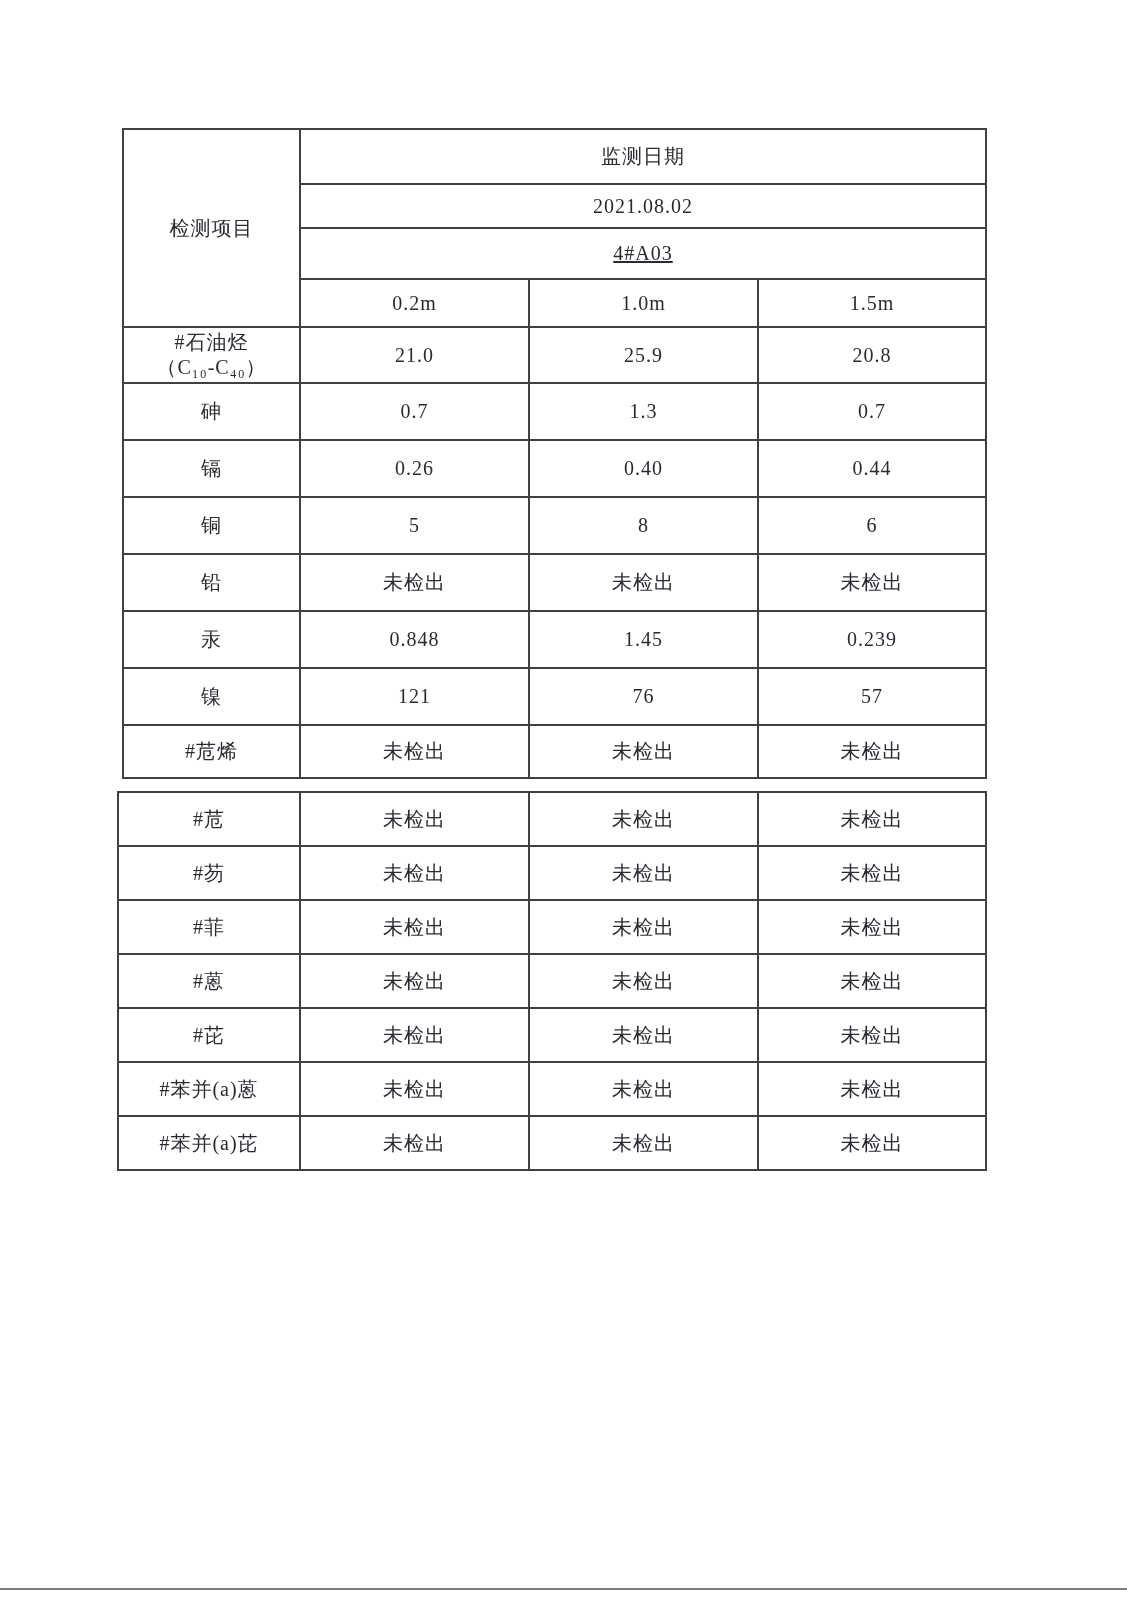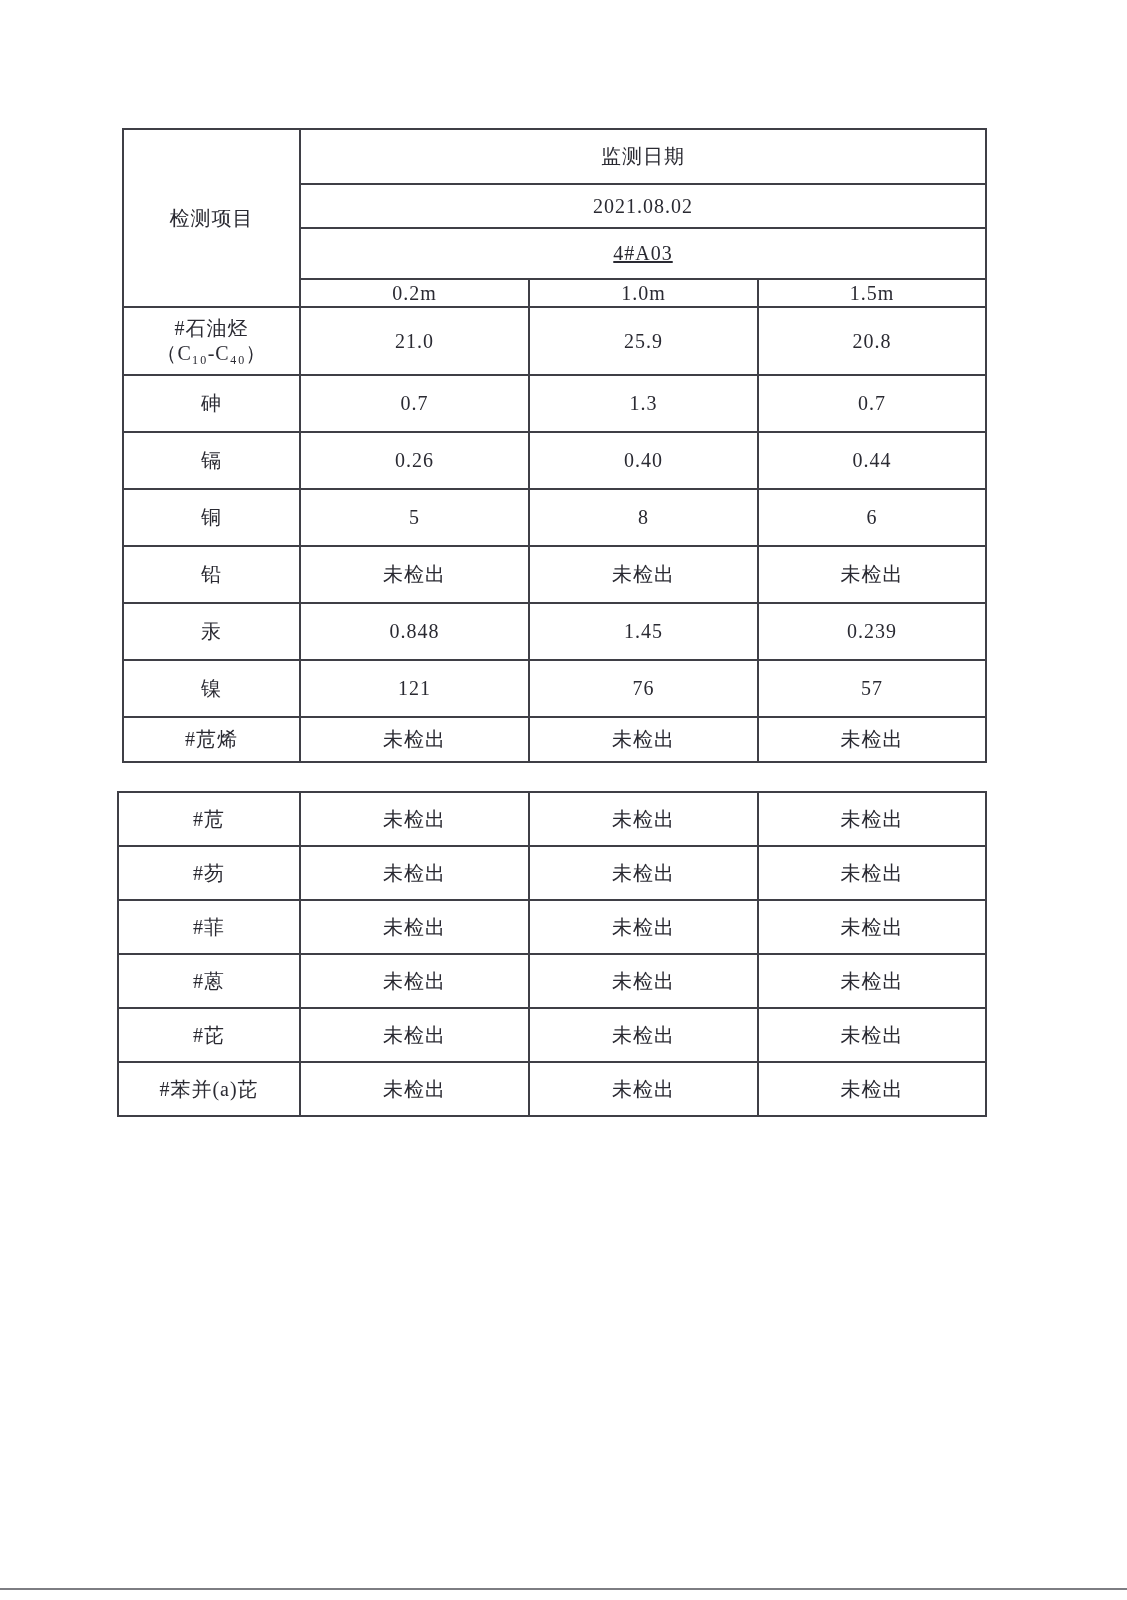--- a/index.html
+++ b/index.html
@@ -41,25 +41,25 @@
   }
   #table-lower {
     left: 117px;
     top: 791px;
     width: 868px;
   }
   
   tr.hdr-row-1 { height: 55px; }
   tr.hdr-row-2 { height: 44px; }
   tr.hdr-row-3 { height: 51px; text-decoration: underline; }
-  tr.hdr-row-4 { height: 28px; }
+  tr.hdr-row-4 { height: 48px; }
   
   #tbody-upper tr { height: 57px; }
-  #tbody-upper tr:first-child { height: 68px; border-radius: 15px; }
-  #tbody-upper tr:last-child { height: 45px; }
+  #tbody-upper tr:first-child { height: 56px; border-radius: 15px; }
+  #tbody-upper tr:last-child { height: 53px; }
   #tbody-lower tr { height: 54px; }
   .label-line { line-height: 1.25; }
   .bottom-line {
     position: absolute;
     left: 0;
     top: 1588px;
     width: 1127px;
     height: 2px;
     background: #7d7d82;
   }
@@ -205,20 +205,28 @@
         <tr>
           <td>
             <div class="label-line">#芘</div>
           </td>
           <td>未检出</td>
           <td>未检出</td>
           <td>未检出</td>
         </tr>
         <tr>
           <td>
+            <div class="label-line">#苯并(a)蒽</div>
+          </td>
+          <td>未检出</td>
+          <td>未检出</td>
+          <td>未检出</td>
+        </tr>
+        <tr>
+          <td>
             <div class="label-line">#苯并(a)芘</div>
           </td>
           <td>未检出</td>
           <td>未检出</td>
           <td>未检出</td>
         </tr>
       </tbody>
   </table>
 
   <div class="bottom-line"></div>

